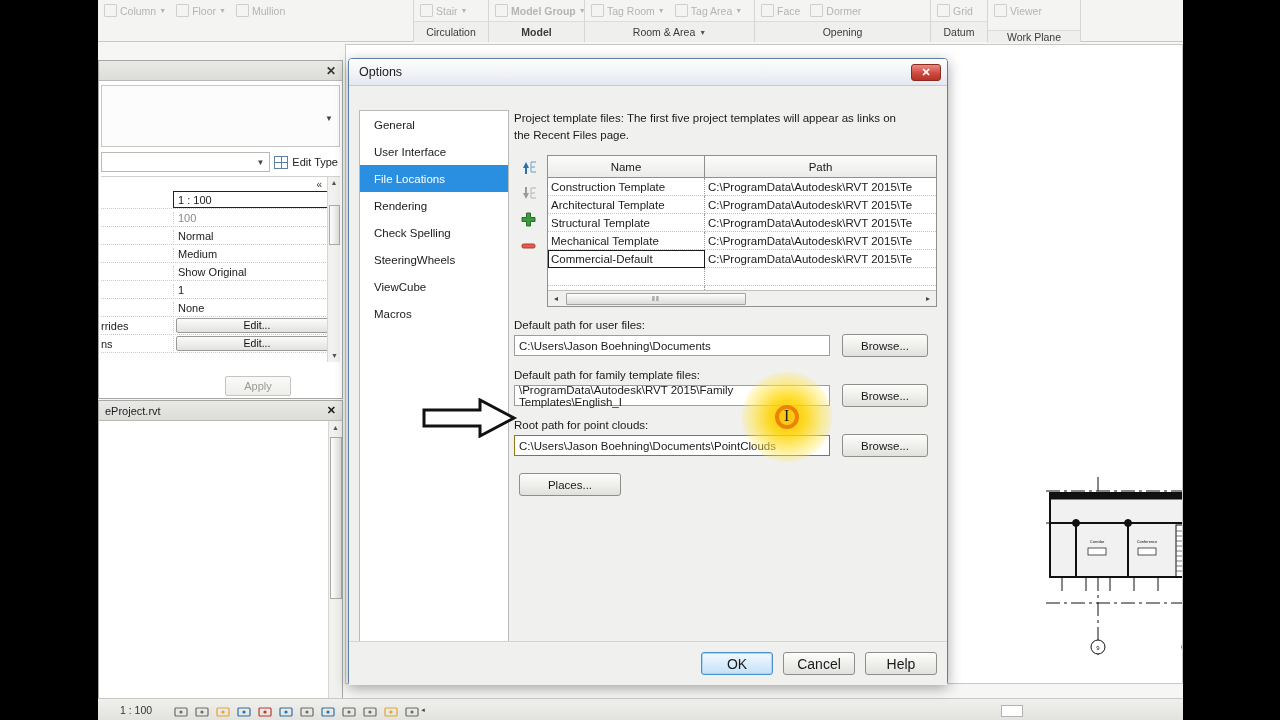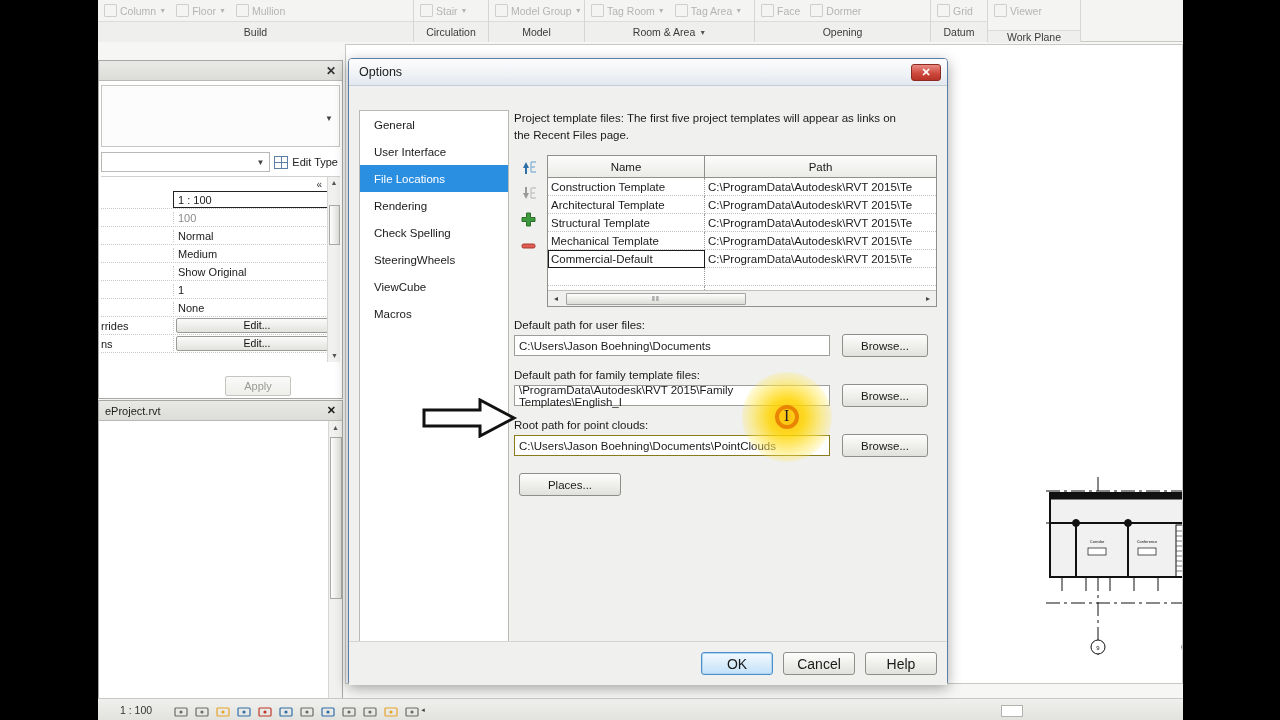--- a/index.html
+++ b/index.html
@@ -359,37 +359,34 @@
               <div class="tool">
                 <span class="ticon"></span>
                 <span>Floor</span>
                 <span class="caret">▼</span>
               </div>
               <div class="tool">
                 <span class="ticon"></span>
                 <span>Mullion</span>
               </div>
             </div>
-            <div class="rib-label">
-              <span>Build</span>
-            </div>
           </div>
           <div class="rib-panel" style="width: 75px;">
             <div class="rib-tools-row">
               <div class="tool">
                 <span class="ticon"></span>
                 <span>Stair</span>
                 <span class="caret">▼</span>
               </div>
             </div>
             <div class="rib-label">
               <span>Circulation</span>
             </div>
           </div>
-          <div class="rib-panel" style="width: 96px;">
+          <div class="rib-panel" style="width: 96px; font-weight: bold;">
             <div class="rib-tools-row">
               <div class="tool">
                 <span class="ticon"></span>
                 <span>Model Group</span>
                 <span class="caret">▼</span>
               </div>
             </div>
             <div class="rib-label">
               <span>Model</span>
             </div>

